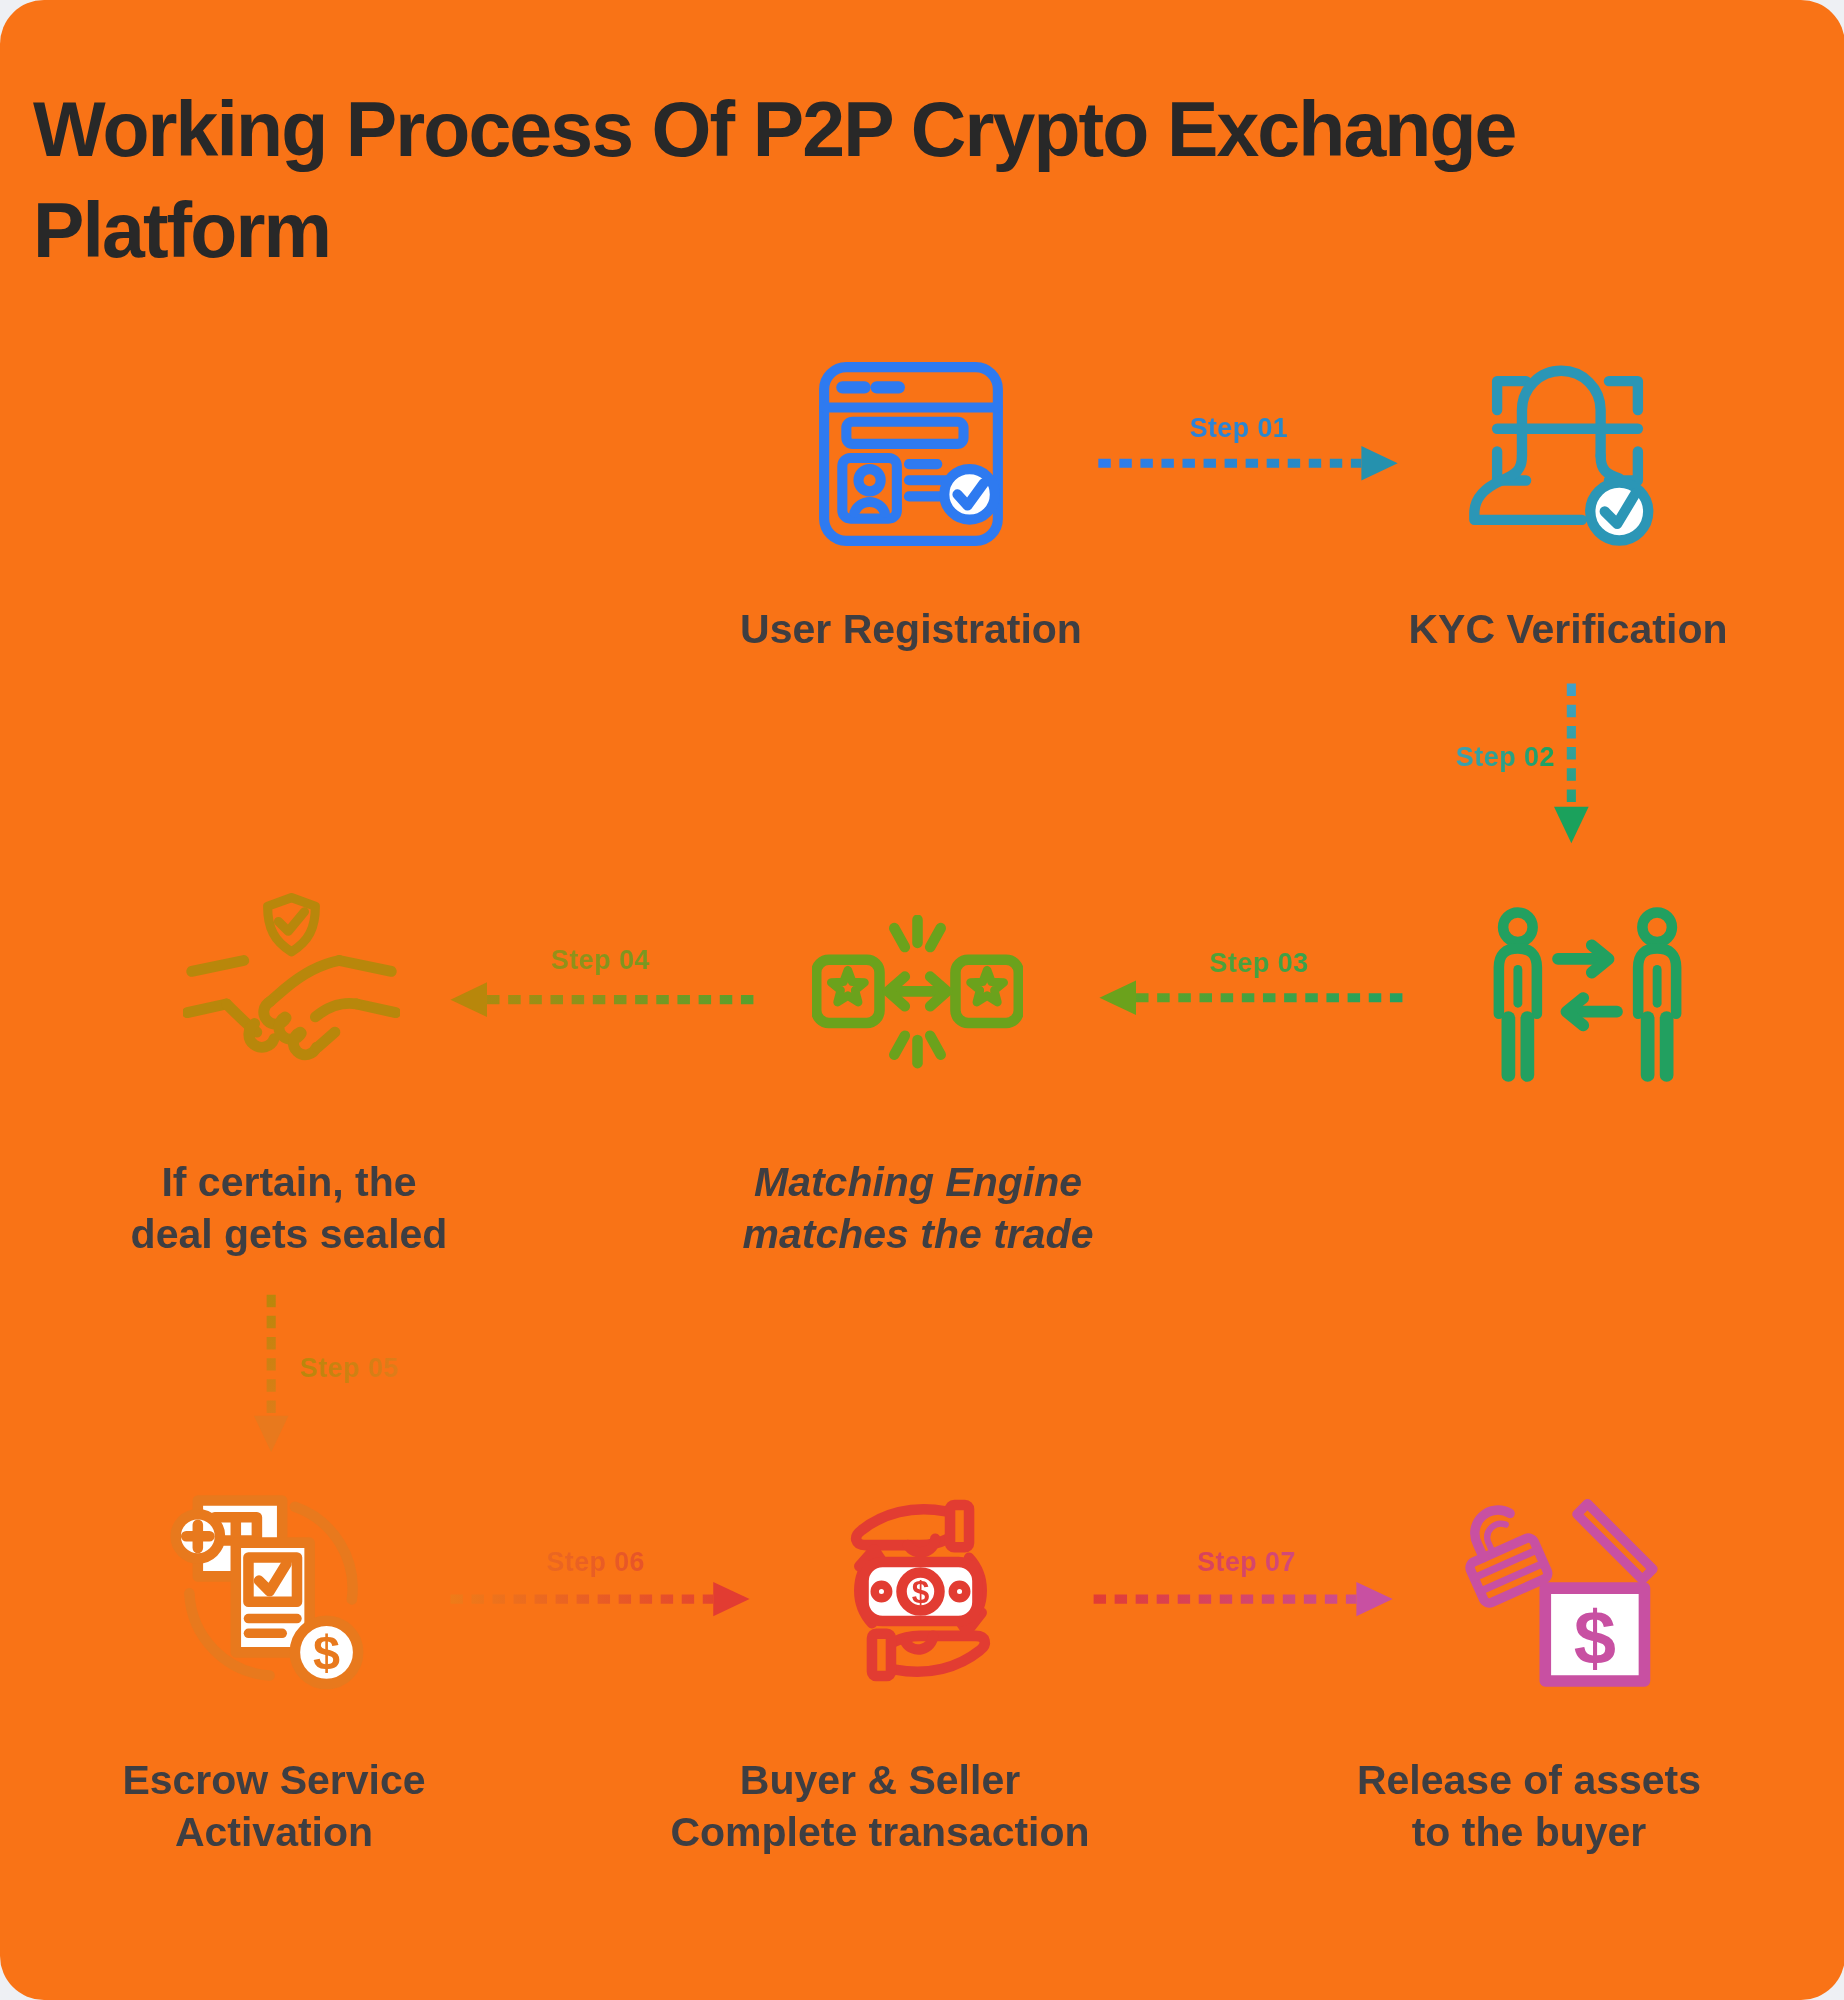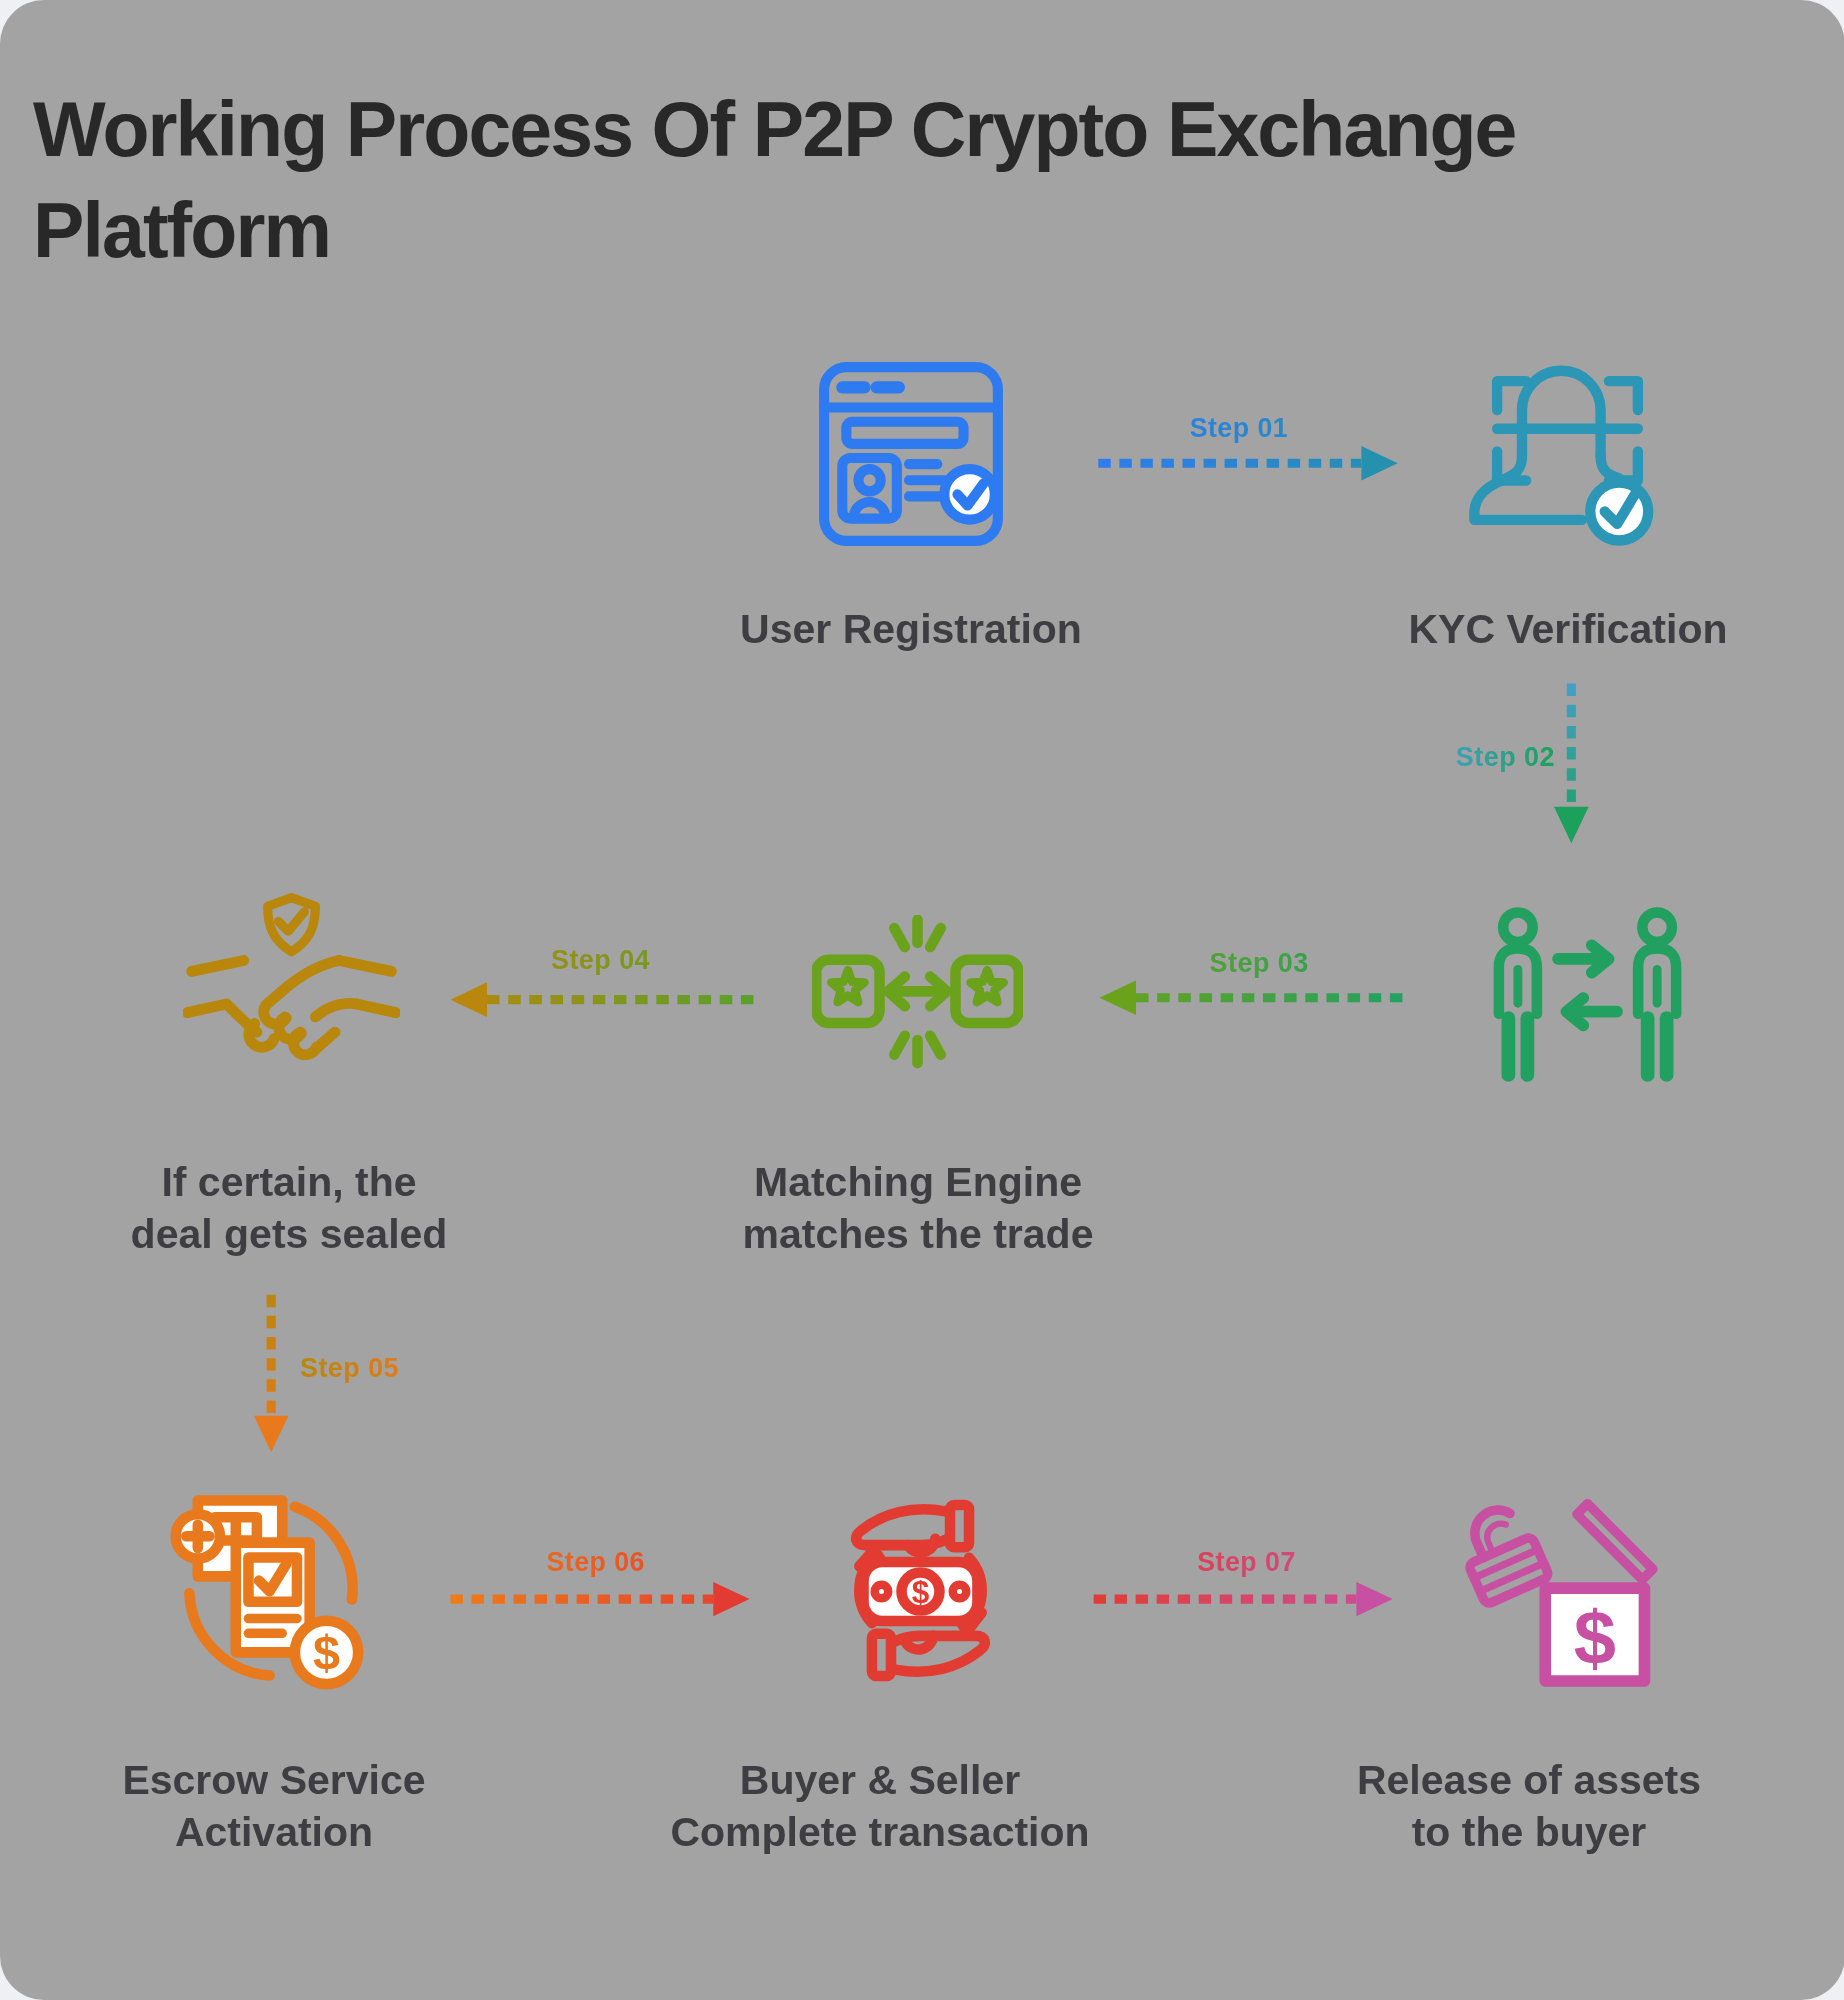--- a/index.html
+++ b/index.html
@@ -4,21 +4,21 @@
 <style>
   html,body{margin:0;padding:0;}
   body{
     width:1845px;height:2000px;position:relative;
     background:#eef0f4;
     font-family:"Liberation Sans", sans-serif;
     overflow:hidden;
   }
   .card{
     position:absolute;left:0;top:0;width:1845px;height:2000px;
-    background:#a3a3a3;border-radius:44px;
+    background:#f97316;border-radius:44px;
   }
   .title{
     position:absolute;left:33px;top:27px;width:1710px;
     font-size:77px;font-weight:700;letter-spacing:-1.9px;line-height:1.32;
     color:#282828;
   }
   .caption{
     position:absolute;width:442px;text-align:center;
     font-size:41px;font-weight:600;line-height:52px;color:#3e3e42;
     white-space:pre-line;letter-spacing:0px;
@@ -141,21 +141,21 @@
       <polyline points="44,29 36,36 44,43"></polyline>
       <polyline points="56,29 64,36 56,43"></polyline>
       <line x1="39" y1="6" x2="44" y2="15"></line>
       <line x1="50" y1="2" x2="50" y2="13"></line>
       <line x1="61" y1="6" x2="56" y2="15"></line>
       <line x1="39" y1="66" x2="44" y2="57"></line>
       <line x1="50" y1="70" x2="50" y2="59"></line>
       <line x1="61" y1="66" x2="56" y2="57"></line>
     </svg>
   </div>
-  <div class="caption" style="left:697px;top:1156px;">Matching Engine
+  <div class="caption" style="left:697px;top:1156px;font-style:italic;">Matching Engine
 matches the trade</div>
 
   <svg style="position:absolute;left:1086px;top:937px;" width="327" height="82" viewBox="0 0 340 85">
     <defs>
       <linearGradient id="g3" gradientUnits="userSpaceOnUse" x1="0" y1="0" x2="340" y2="0">
         <stop offset="0" stop-color="#6ba21c"></stop>
           <stop offset="1" stop-color="#21a163"></stop>
       </linearGradient>
     </defs>
     <text class="step-label" x="180" y="36" text-anchor="middle" fill="url(#g3)">Step 03</text>

